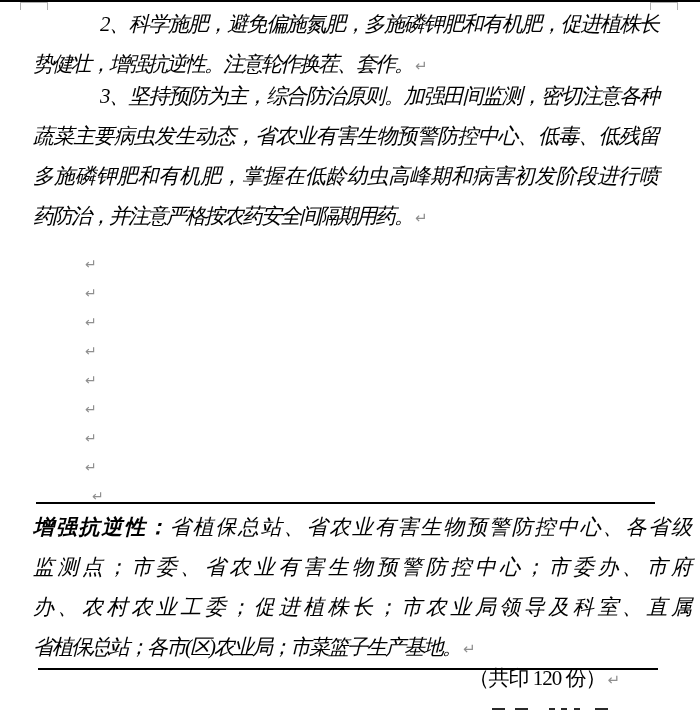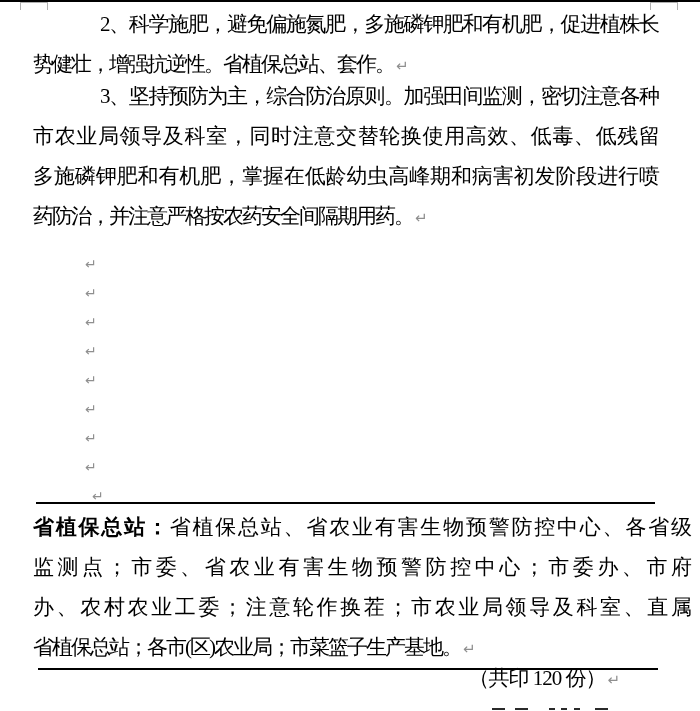--- a/index.html
+++ b/index.html
@@ -23,21 +23,21 @@
     border:1px solid #b0b0b0;border-bottom:none;
     background:transparent;
   }
   .corner-mark.left{left:20px;}
   .corner-mark.right{left:650px;}
   .para{
     position:absolute;left:33px;width:625px;
     font-size:21px;line-height:40px;letter-spacing:-2px;
     text-align:justify;
   }
-  .tline{text-align:justify;text-align-last:justify;}
+  .tline{text-align:justify;text-align-last:justify;font-style:italic;}
   .tline.lastline{text-align:left;text-align-last:left;}
   .tline.firstline{text-indent:67px;}
   .pilcrow{
     color:#8f8f8f;font-size:15px;letter-spacing:0;
     font-family:"DejaVu Sans",sans-serif;
     margin-left:2px;
   }
   .empty-marks{
     position:absolute;left:85px;top:250px;
     font-size:14px;line-height:29px;
@@ -78,48 +78,48 @@
 <body>
 
 <div class="page">
 
   <div class="top-edge"></div>
   <div class="corner-mark left"></div>
   <div class="corner-mark right"></div>
 
   <div class="para" style="top:4px;">
     <div class="tline firstline">2、科学施肥，避免偏施氮肥，多施磷钾肥和有机肥，促进植株长</div>
-    <div class="tline lastline"><span>势健壮，增强抗逆性。省植保总站、套作。</span><span class="pilcrow">↵</span></div>
+    <div class="tline lastline"><span>势健壮，增强抗逆性。注意轮作换茬、套作。</span><span class="pilcrow">↵</span></div>
   </div>
 
   <div class="para" style="top:76px;">
     <div class="tline firstline">3、坚持预防为主，综合防治原则。加强田间监测，密切注意各种</div>
-    <div class="tline">市农业局领导及科室，同时注意交替轮换使用高效、低毒、低残留</div>
+    <div class="tline">蔬菜主要病虫发生动态，省农业有害生物预警防控中心、低毒、低残留</div>
     <div class="tline">多施磷钾肥和有机肥，掌握在低龄幼虫高峰期和病害初发阶段进行喷</div>
     <div class="tline lastline"><span>药防治，并注意严格按农药安全间隔期用药。</span><span class="pilcrow">↵</span></div>
   </div>
 
   <div class="empty-marks">
     <span class="m">↵</span>
     <span class="m">↵</span>
     <span class="m">↵</span>
     <span class="m">↵</span>
     <span class="m">↵</span>
     <span class="m">↵</span>
     <span class="m">↵</span>
     <span class="m">↵</span>
     <span class="m shifted">↵</span>
   </div>
 
   <div class="rule rule-top"></div>
 
   <div class="distribution">
-    <div class="tline"><span class="label">省植保总站：</span><span>省植保总站、省农业有害生物预警防控中心、各省级</span></div>
+    <div class="tline"><span class="label">增强抗逆性：</span><span>省植保总站、省农业有害生物预警防控中心、各省级</span></div>
     <div class="tline">监测点；市委、省农业有害生物预警防控中心；市委办、市府</div>
-    <div class="tline">办、农村农业工委；注意轮作换茬；市农业局领导及科室、直属</div>
+    <div class="tline">办、农村农业工委；促进植株长；市农业局领导及科室、直属</div>
     <div class="tline lastline"><span>省植保总站；各市(区)农业局；市菜篮子生产基地。</span><span class="pilcrow">↵</span></div>
   </div>
 
   <div class="rule rule-bottom"></div>
 
   <div class="footer-line"><span>（共印 120 份）</span><span class="pilcrow">↵</span></div>
 
   <div class="cutoff">
     <i class="d1"></i>
       <i class="d2"></i>

